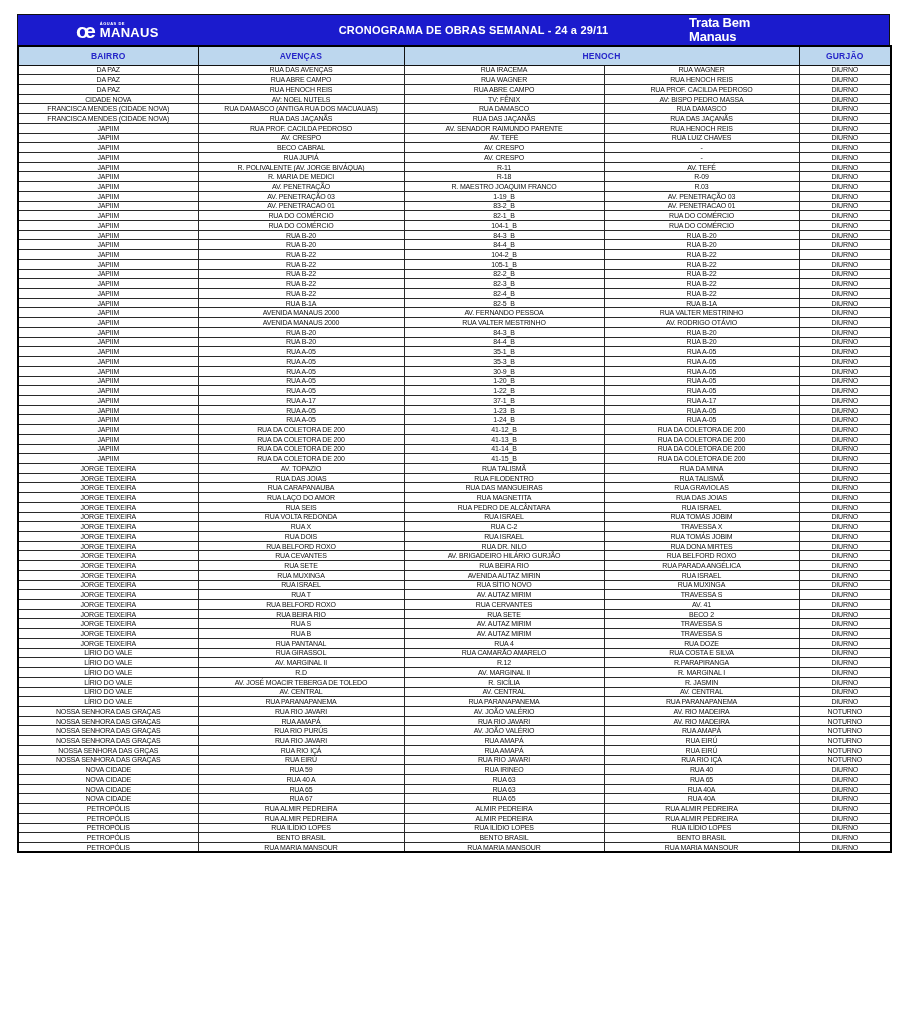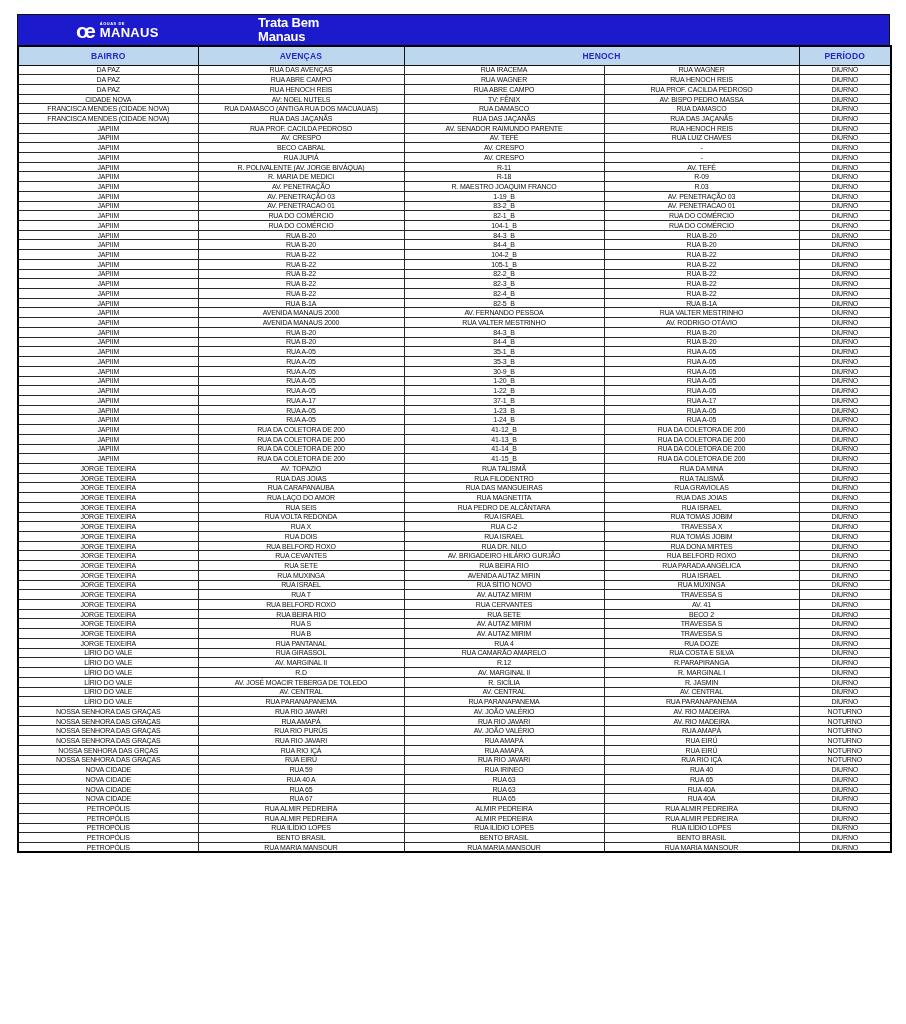--- a/index.html
+++ b/index.html
@@ -38,40 +38,41 @@
   <div id="doc">
 
     <div class="banner">
       <div class="logo">
         <span class="logo-mono">œ</span>
         <span class="logo-text">
           <span class="logo-top">ÁGUAS DE</span>
           <span class="logo-name">MANAUS</span>
         </span>
       </div>
+      <div class="banner-title">CRONOGRAMA DE OBRAS SEMANAL - 24 a 29/11</div>
       <div class="brand-right">
         <div>Trata Bem</div>
         <div>Manaus</div>
       </div>
     </div>
 
     <table>
       <colgroup>
         <col class="c1">
           <col class="c2">
           <col class="c3">
           <col class="c4">
           <col class="c5">
       </colgroup>
       <thead>
         <tr>
           <th>BAIRRO</th>
           <th>AVENÇAS</th>
           <th colspan="2">HENOCH</th>
-          <th>PERÍODO</th>
+          <th>GURJÃO</th>
         </tr>
       </thead>
       <tbody>
           <tr class="group-start">
             <td>DA PAZ</td>
             <td>RUA DAS AVENÇAS</td>
             <td>RUA IRACEMA</td>
             <td>RUA WAGNER</td>
             <td>DIURNO</td>
           </tr>

